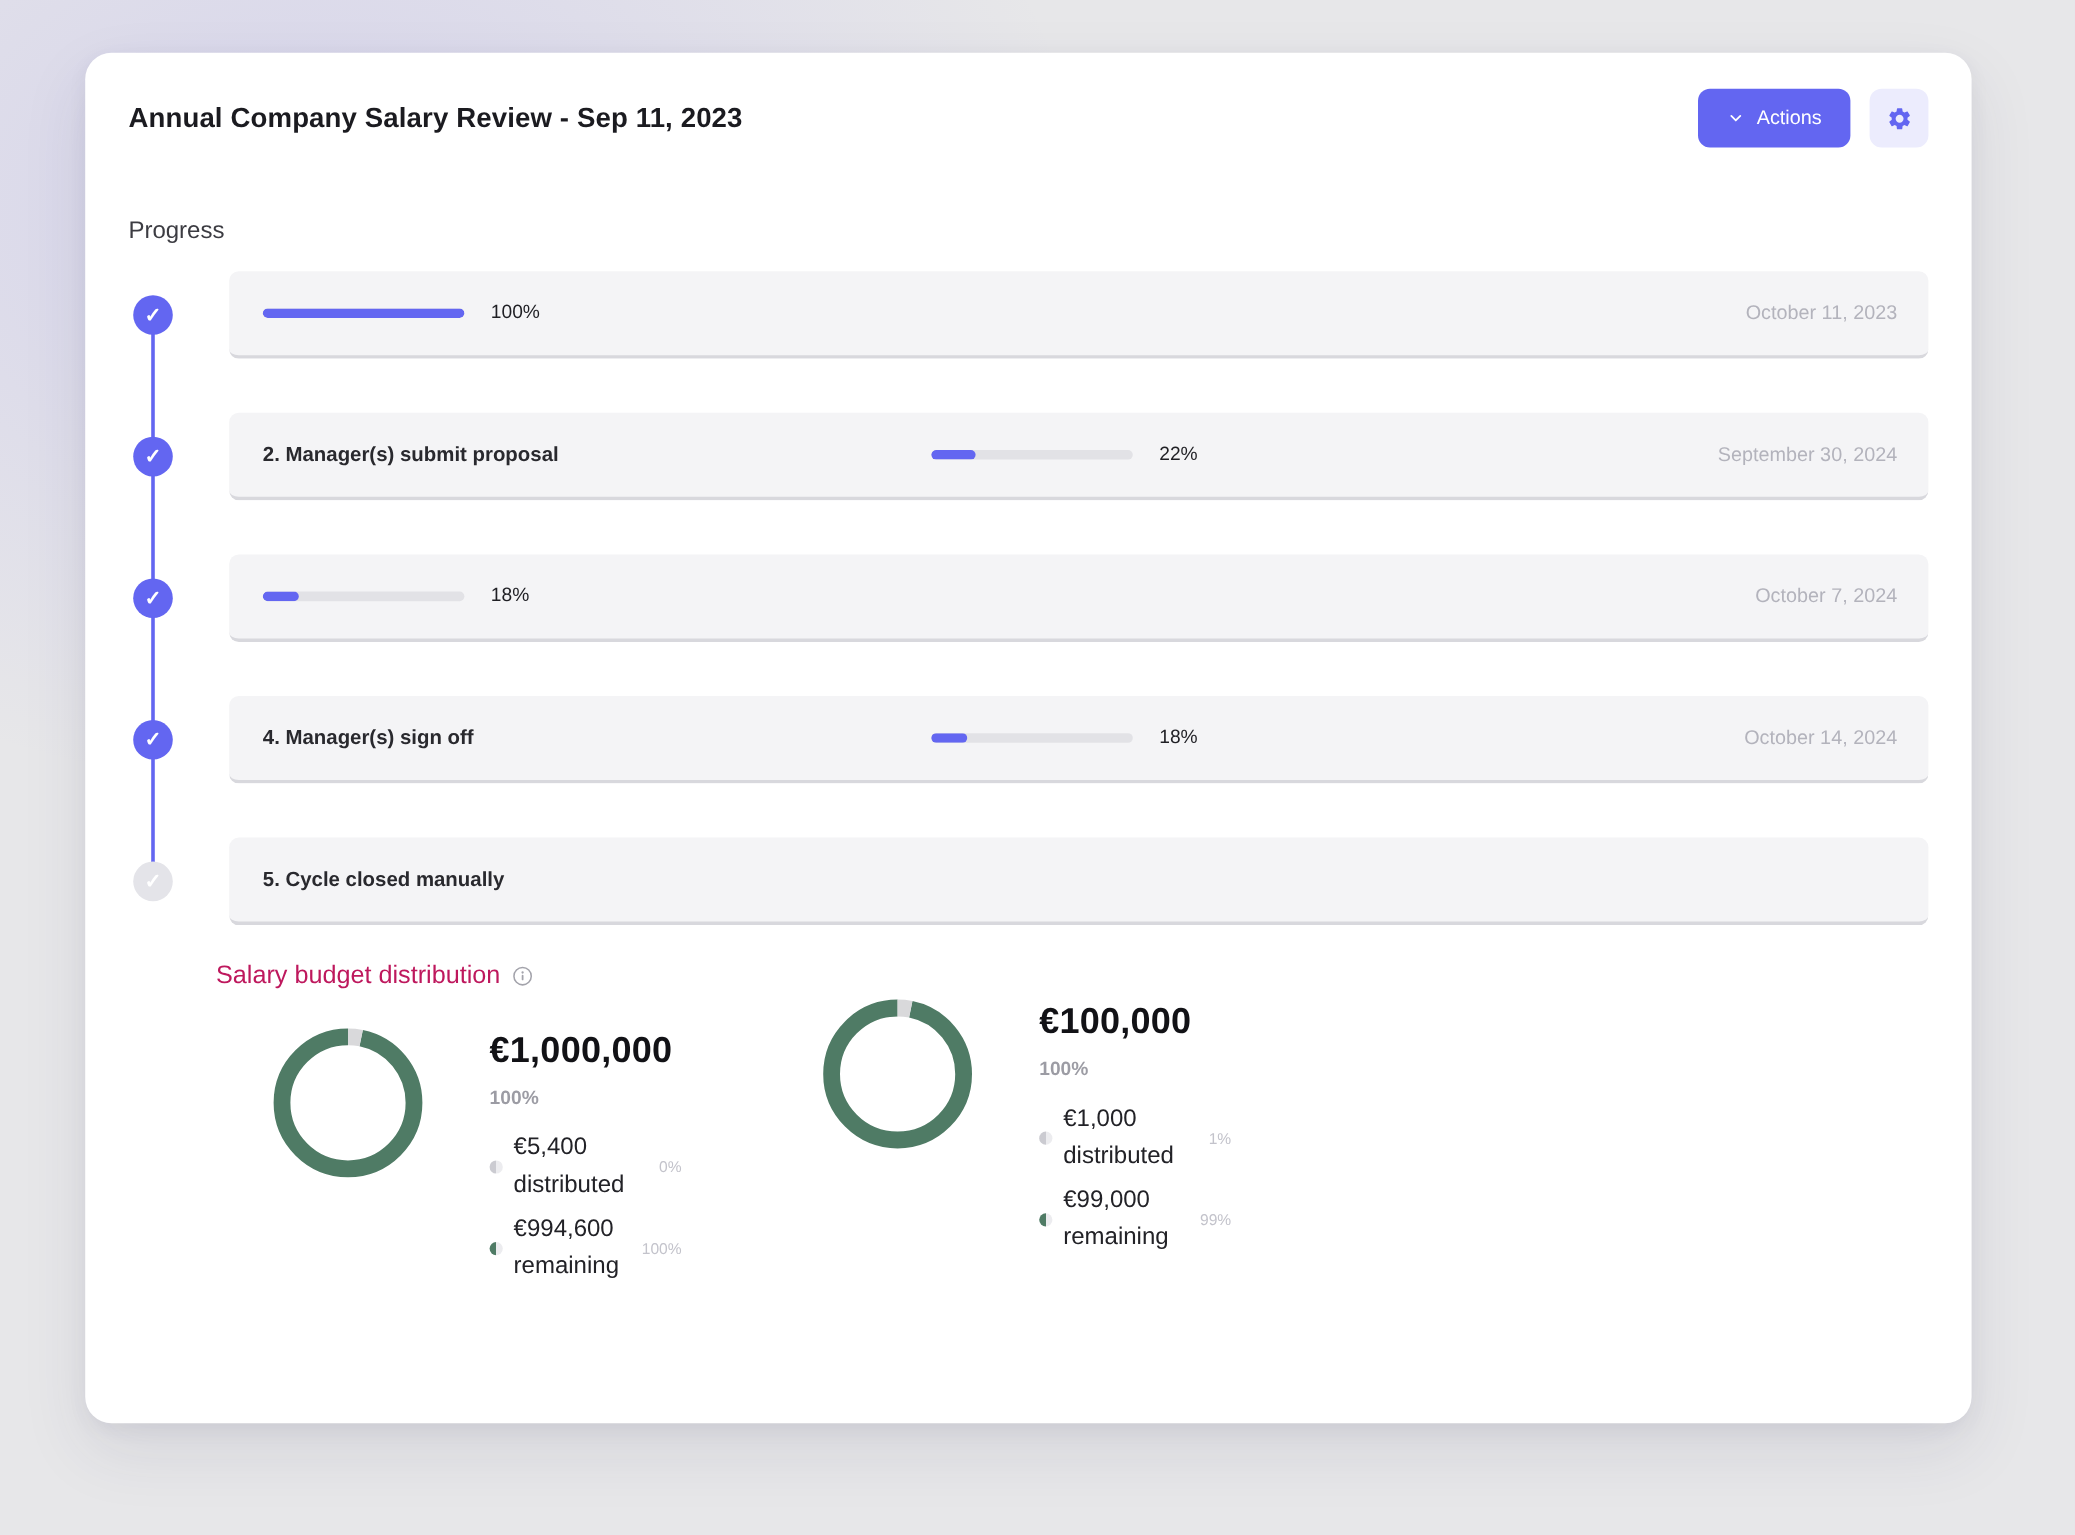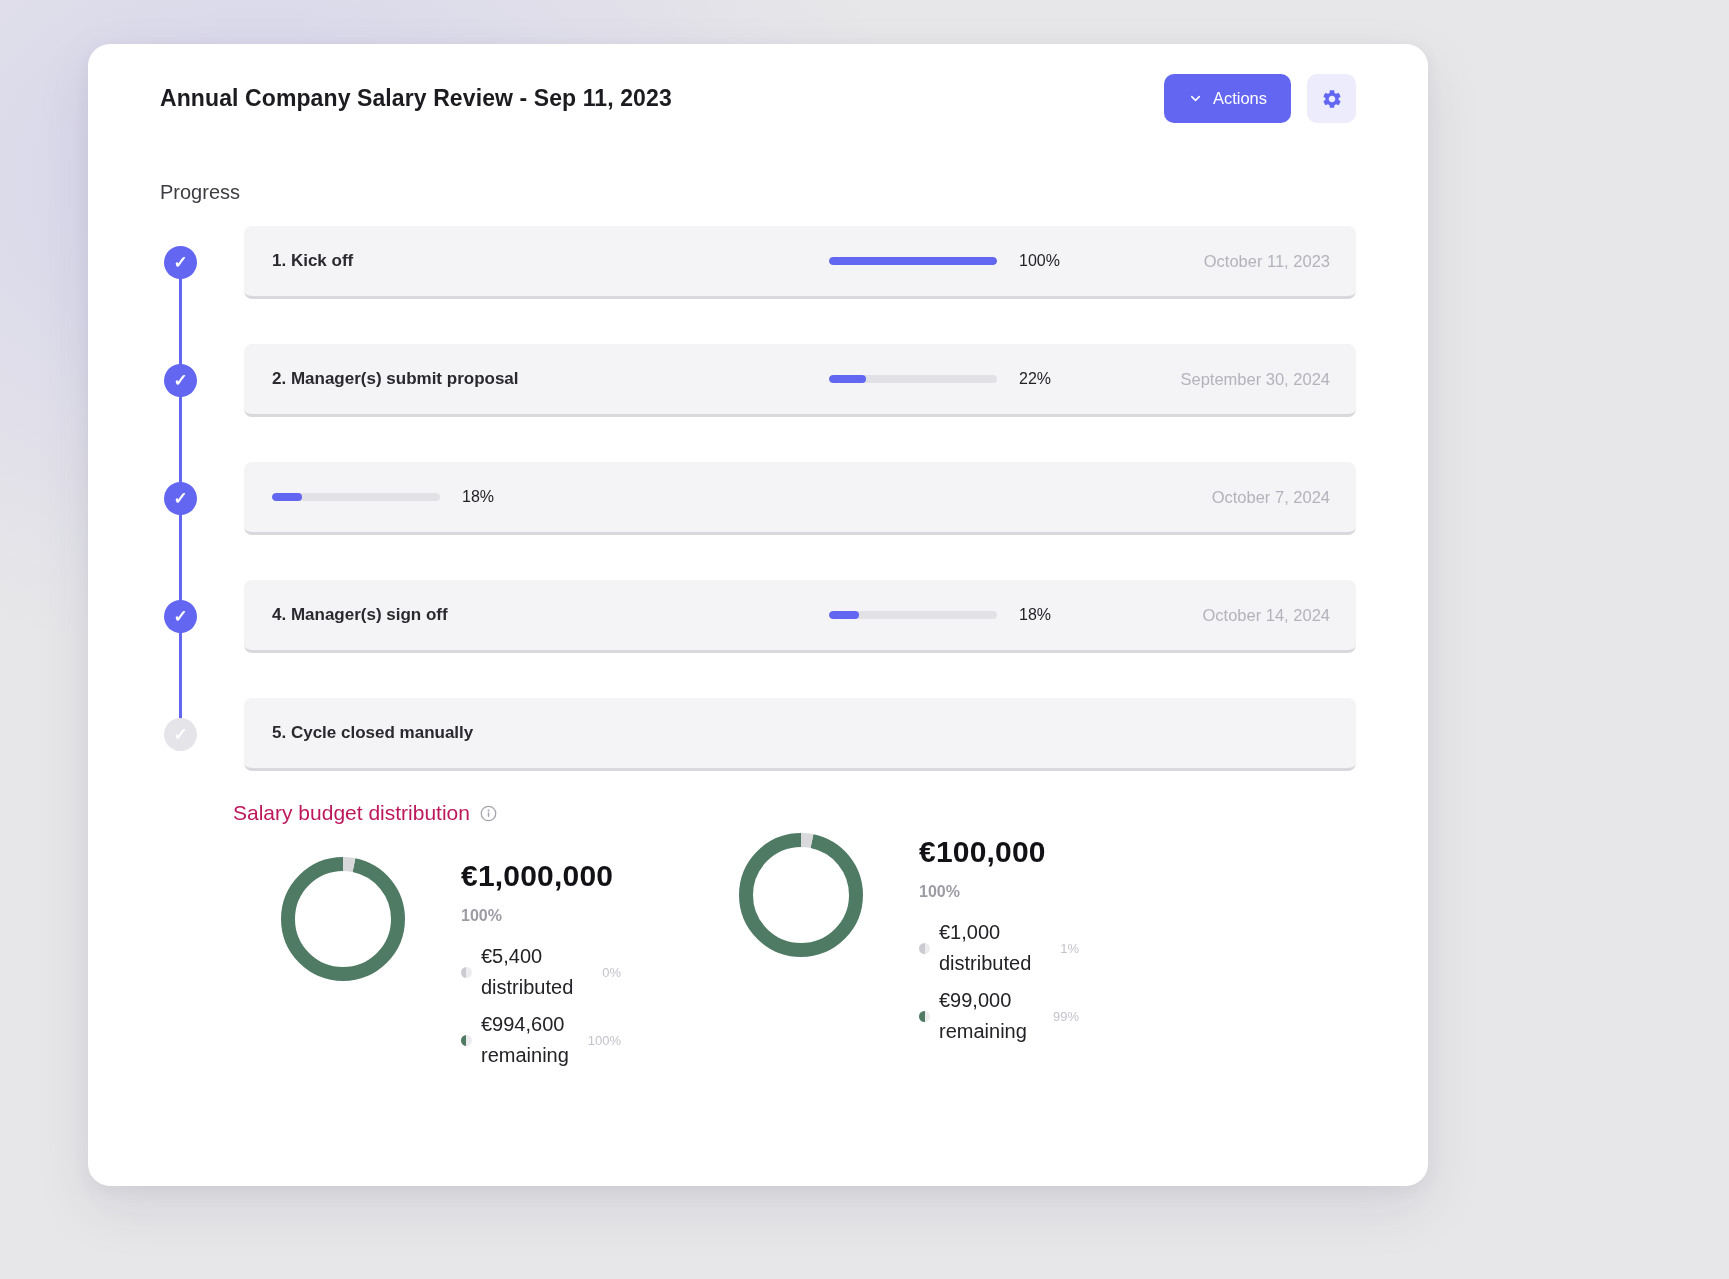--- a/index.html
+++ b/index.html
@@ -6,22 +6,22 @@
   html,body { background:#e7e7e9; }
   body { font-family:"Liberation Sans", sans-serif; color:#1c1c21; }
 
   .viewport{
     position:relative; width:1729px; height:1279px; overflow:hidden;
     background:
       radial-gradient(1050px 780px at 15% 14%, rgba(128,116,245,.17), rgba(128,116,245,0) 62%),
       #e7e7e9;
   }
   .card{
-    position:absolute; left:88px; top:44px; width:1340px; height:1142px;
-    background:#ffffff; border-radius:22px; padding:0 72px;
+    position:absolute; left:71px; top:44px; width:1572px; height:1142px;
+    background:#ffffff; border-radius:22px; padding:0 36px;
     box-shadow:0 22px 55px rgba(45,45,90,.10), 0 5px 16px rgba(45,45,90,.06);
     overflow:hidden;
   }
 
   
   .card-header{ display:flex; align-items:center; justify-content:space-between; margin-top:30px; }
   .page-title{ font-size:23px; font-weight:700; color:#1b1b20; letter-spacing:.1px; }
   .header-actions{ display:flex; align-items:center; gap:16px; }
   .actions-btn{
     display:flex; align-items:center; gap:10px; height:49px; padding:0 24px;
@@ -118,21 +118,20 @@
     <div class="progress-heading">Progress</div>
 
     <div class="timeline">
       <div class="timeline-rail"></div>
 
       <div class="step">
         <div class="step-check">
             <span>✓</span>
           </div>
         <div class="step-row">
-          <span class="step-label">1. Kick off</span>
           <div class="bar-track">
             <div class="bar-fill" style="width: 100%;"></div>
           </div>
           <span class="step-pct">100%</span>
           <span class="step-date">October 11, 2023</span>
         </div>
       </div>
 
       <div class="step">
         <div class="step-check">

